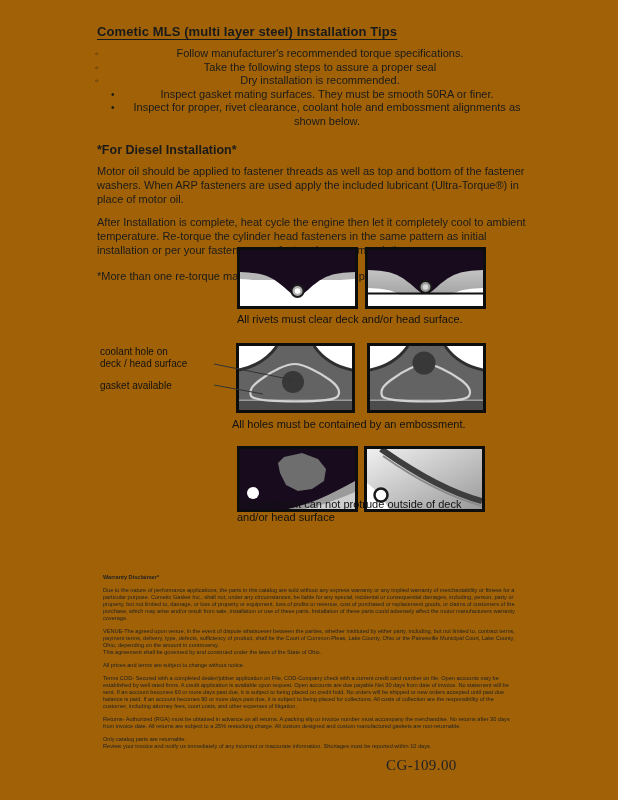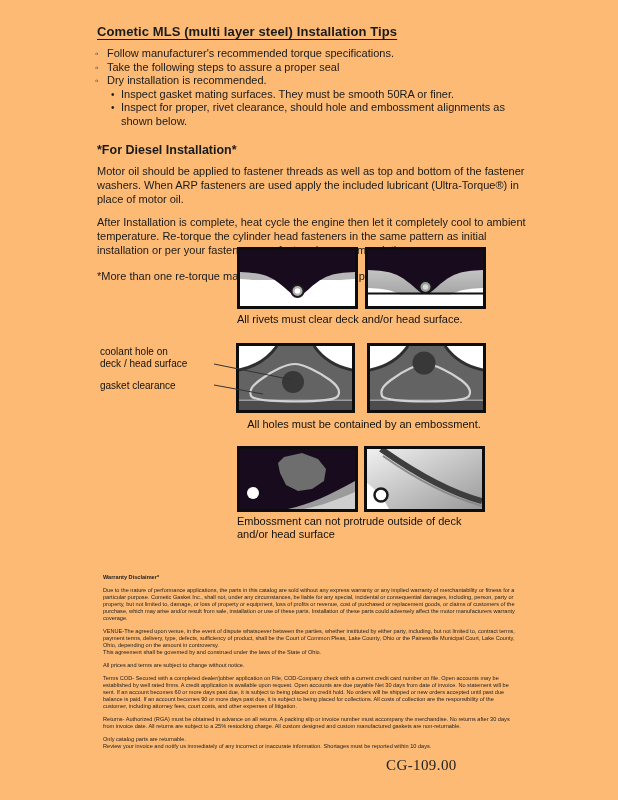--- a/index.html
+++ b/index.html
@@ -1,24 +1,24 @@
 <!DOCTYPE html>
 <html style="--ink: #1a1a1a; --dark: #170b1d; --deck_gray: #b7b7b7; --panel_gray: #636363; --hole_gray: #383838; --emboss_line: #d2d2d2; --band_dark: #4c4c4c;"><head>
 <meta charset="utf-8">
 <style>
   html,body{margin:0;padding:0;background:#ffffff;}
-  #page{position:relative;width:618px;height:800px;background:#fdba74;overflow:hidden;
+  #page{position:relative;width:618px;height:800px;background:#a16207;overflow:hidden;
         font-family:"Liberation Sans","DejaVu Sans",sans-serif;color:var(--ink,#1a1a1a);}
 
   
   #content{position:absolute;left:97px;top:24px;width:436px;}
   .doc-title{font-size:13px;font-weight:bold;text-decoration:underline;text-underline-offset:3px;
              letter-spacing:0.1px;margin:0 0 8px 0;}
   ul.tips{list-style:none;margin:0;padding:0;font-size:11px;line-height:13.5px;}
-  ul.tips li{position:relative;padding-left:10px;}
+  ul.tips li{position:relative;padding-left:10px;text-align:center;}
   ul.tips li.lvl1::before{content:"◦";position:absolute;left:-2px;top:0;font-size:10px;}
   ul.tips li.lvl2{margin-left:14px;}
   ul.tips li.lvl2::before{content:"•";position:absolute;left:0px;top:0;font-size:10px;}
   .sec-head{font-size:12.5px;font-weight:bold;margin:15px 0 7px 0;}
   .para{font-size:11px;line-height:14px;margin:0 0 9px 0;}
   .note{font-size:11px;line-height:14px;margin:12px 0 0 0;}
 
   
   #diagrams{position:absolute;left:0;top:228px;width:618px;height:330px;}
   .dg-label{position:absolute;font-size:13.5px;font-weight:500;letter-spacing:0.5px;text-align:center;color:#111;margin-top:24px;}
@@ -44,21 +44,21 @@
 
 <div id="page">
 
   <div id="content">
     <h1 class="doc-title">Cometic MLS (multi layer steel) Installation Tips</h1>
     <ul class="tips">
       <li class="lvl1">Follow manufacturer's recommended torque specifications.</li>
       <li class="lvl1">Take the following steps to assure a proper seal</li>
       <li class="lvl1">Dry installation is recommended.</li>
       <li class="lvl2">Inspect gasket mating surfaces.  They must be smooth 50RA or finer.</li>
-      <li class="lvl2">Inspect for proper, rivet clearance, should hole and embossment alignments as shown below.</li>
+      <li class="lvl2">Inspect for proper, rivet clearance, coolant hole and embossment alignments as shown below.</li>
     </ul>
 
     <h2 class="sec-head">*For Diesel Installation*</h2>
     <p class="para">Motor oil should be applied to fastener threads as well as top and bottom of the fastener washers. When ARP fasteners are used apply the included lubricant (Ultra-Torque®) in place of motor oil.</p>
     <p class="para">After Installation is complete, heat cycle the engine then let it completely cool to ambient temperature. Re-torque the cylinder head fasteners in the same pattern as initial installation or per your fastener manufacturer's recommendations.</p>
     <p class="note">*More than one re-torque may be required to achieve proper fastener stretch*</p>
   </div>
 
   <div id="diagrams">
 
@@ -92,21 +92,21 @@
         <circle cx="57.5" cy="37" r="2.8" fill="#d8d8d8"></circle>
       </svg>
     </div>
     <div class="dg-caption" style="left:237px;top:85px;">All rivets must clear deck and/or head surface.</div>
 
     <div class="dg-label" style="left:236px;top:101px;width:119px;">RIGHT</div>
     <div class="dg-label" style="left:367px;top:101px;width:119px;">WRONG</div>
 
     <div class="side-label" style="left:100px;top:118px;width:112px;">coolant hole on
 deck / head surface</div>
-    <div class="side-label" style="left:100px;top:152px;width:112px;">gasket clearance</div>
+    <div class="side-label" style="left:100px;top:152px;width:112px;">gasket available</div>
 
     <div class="dg-img" style="left:236px;top:115px;">
       <svg width="113" height="64" viewBox="0 0 113 64">
         <rect width="113" height="64" class="f-panel"></rect>
         <rect y="55" width="113" height="9" class="f-band"></rect>
         <rect y="53.5" width="113" height="1.5" fill="#9c9c9c"></rect>
         <path d="M0,0 H38 C29,13 15,21 0,24 Z" fill="#fff"></path>
         <path d="M38,0 C29,13 15,21 0,24" stroke="#2e2e2e" stroke-width="3" fill="none"></path>
         <path d="M113,0 H75 C84,13 98,21 113,24 Z" fill="#fff"></path>
         <path d="M75,0 C84,13 98,21 113,24" stroke="#2e2e2e" stroke-width="3" fill="none"></path>
@@ -120,21 +120,21 @@
         <rect y="55" width="113" height="9" class="f-band"></rect>
         <rect y="53.5" width="113" height="1.5" fill="#9c9c9c"></rect>
         <path d="M0,0 H38 C29,13 15,21 0,24 Z" fill="#fff"></path>
         <path d="M38,0 C29,13 15,21 0,24" stroke="#2e2e2e" stroke-width="3" fill="none"></path>
         <path d="M113,0 H75 C84,13 98,21 113,24 Z" fill="#fff"></path>
         <path d="M75,0 C84,13 98,21 113,24" stroke="#2e2e2e" stroke-width="3" fill="none"></path>
         <path class="s-emboss" d="M12,50 C10,44 13,40 21,34 C34,24 48,18 56,18 C64,18 80,26 91,34 C99,40 102,45 99,50 C96,54 84,55.5 56,55.5 C28,55.5 15,54 12,50 Z" stroke-width="2.2" fill="none"></path>
         <circle cx="54" cy="17" r="11.5" class="f-hole"></circle>
       </svg>
     </div>
-    <div class="dg-caption" style="left:239px;top:190px;width:250px;text-align:center;">All holes must be contained by an embossment.</div>
+    <div class="dg-caption" style="left:232px;top:190px;width:250px;text-align:left;">All holes must be contained by an embossment.</div>
 
     <div class="dg-label" style="left:237px;top:201px;width:121px;">RIGHT</div>
     <div class="dg-label" style="left:364px;top:201px;width:121px;">WRONG</div>
 
     <div class="dg-img" style="left:237px;top:218px;">
       <svg width="115" height="60" viewBox="0 0 115 60">
         <rect width="115" height="60" class="f-dark"></rect>
         <path d="M115,32 C90,46 70,55 48,60 L115,60 Z" fill="#9b9b9b"></path>
         <path d="M115,43 C94,52 80,57 64,60 L115,60 Z" fill="#cfcfcf"></path>
         <polygon points="44,8 62,4 78,10 86,20 84,32 72,40 58,42 46,36 40,24 38,14" fill="#6e6e6e"></polygon>
@@ -149,21 +149,21 @@
               <stop offset="1" stop-color="#9a9a9a"></stop>
         </linearGradient>
           </defs>
         <rect width="115" height="60" fill="url(#g2)"></rect>
         <path d="M0,34 C8,40 16,48 22,60 L0,60 Z" fill="#fff"></path>
         <path d="M14,0 C48,24 84,44 115,52" stroke="#3d3d3d" stroke-width="6" fill="none"></path>
         <path d="M16,7 C50,31 86,49 115,57" stroke="#8a8a8a" stroke-width="2" fill="none"></path>
         <circle cx="14" cy="46" r="6.5" fill="#fff" stroke="#1b1b1b" stroke-width="2.5"></circle>
       </svg>
     </div>
-    <div class="dg-caption" style="left:237px;top:287px;">Embossment can not protrude outside of deck
+    <div class="dg-caption" style="left:237px;top:270px;">Embossment can not protrude outside of deck
 and/or head surface</div>
 
     <svg id="leader-lines" width="618" height="330">
       <line x1="214" y1="136" x2="293" y2="152" stroke="#333" stroke-width="1"></line>
       <line x1="214" y1="157" x2="263" y2="166" stroke="#333" stroke-width="1"></line>
     </svg>
   </div>
 
   <div id="legal">
     <p class="lg-head">Warranty Disclaimer*</p>

